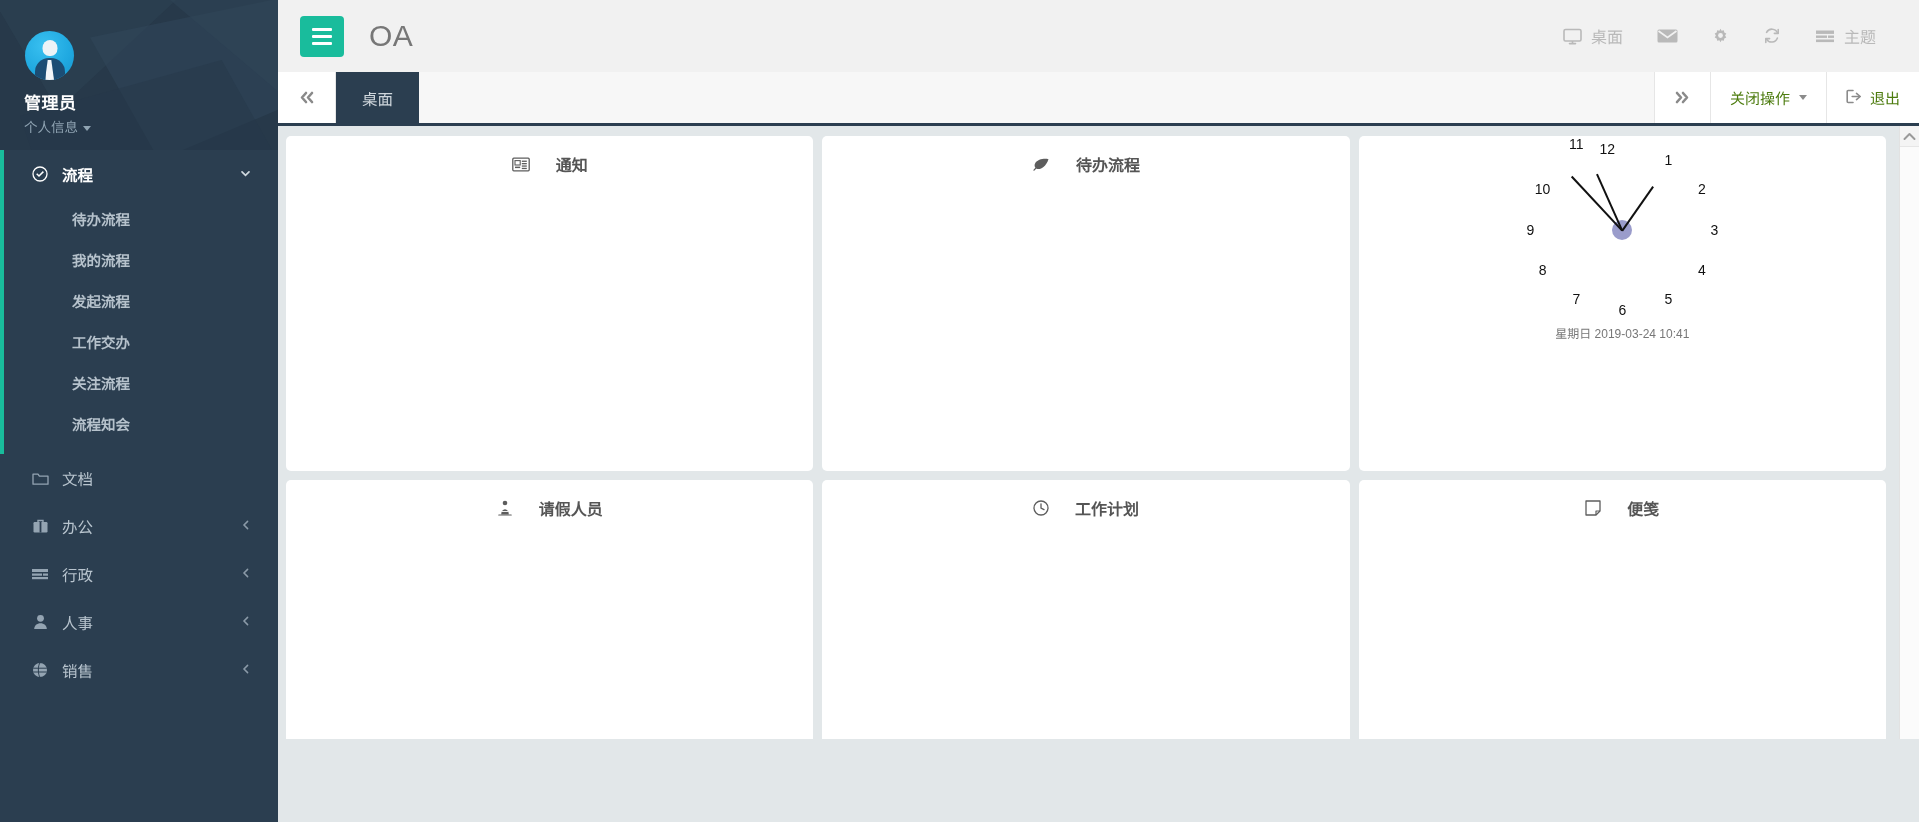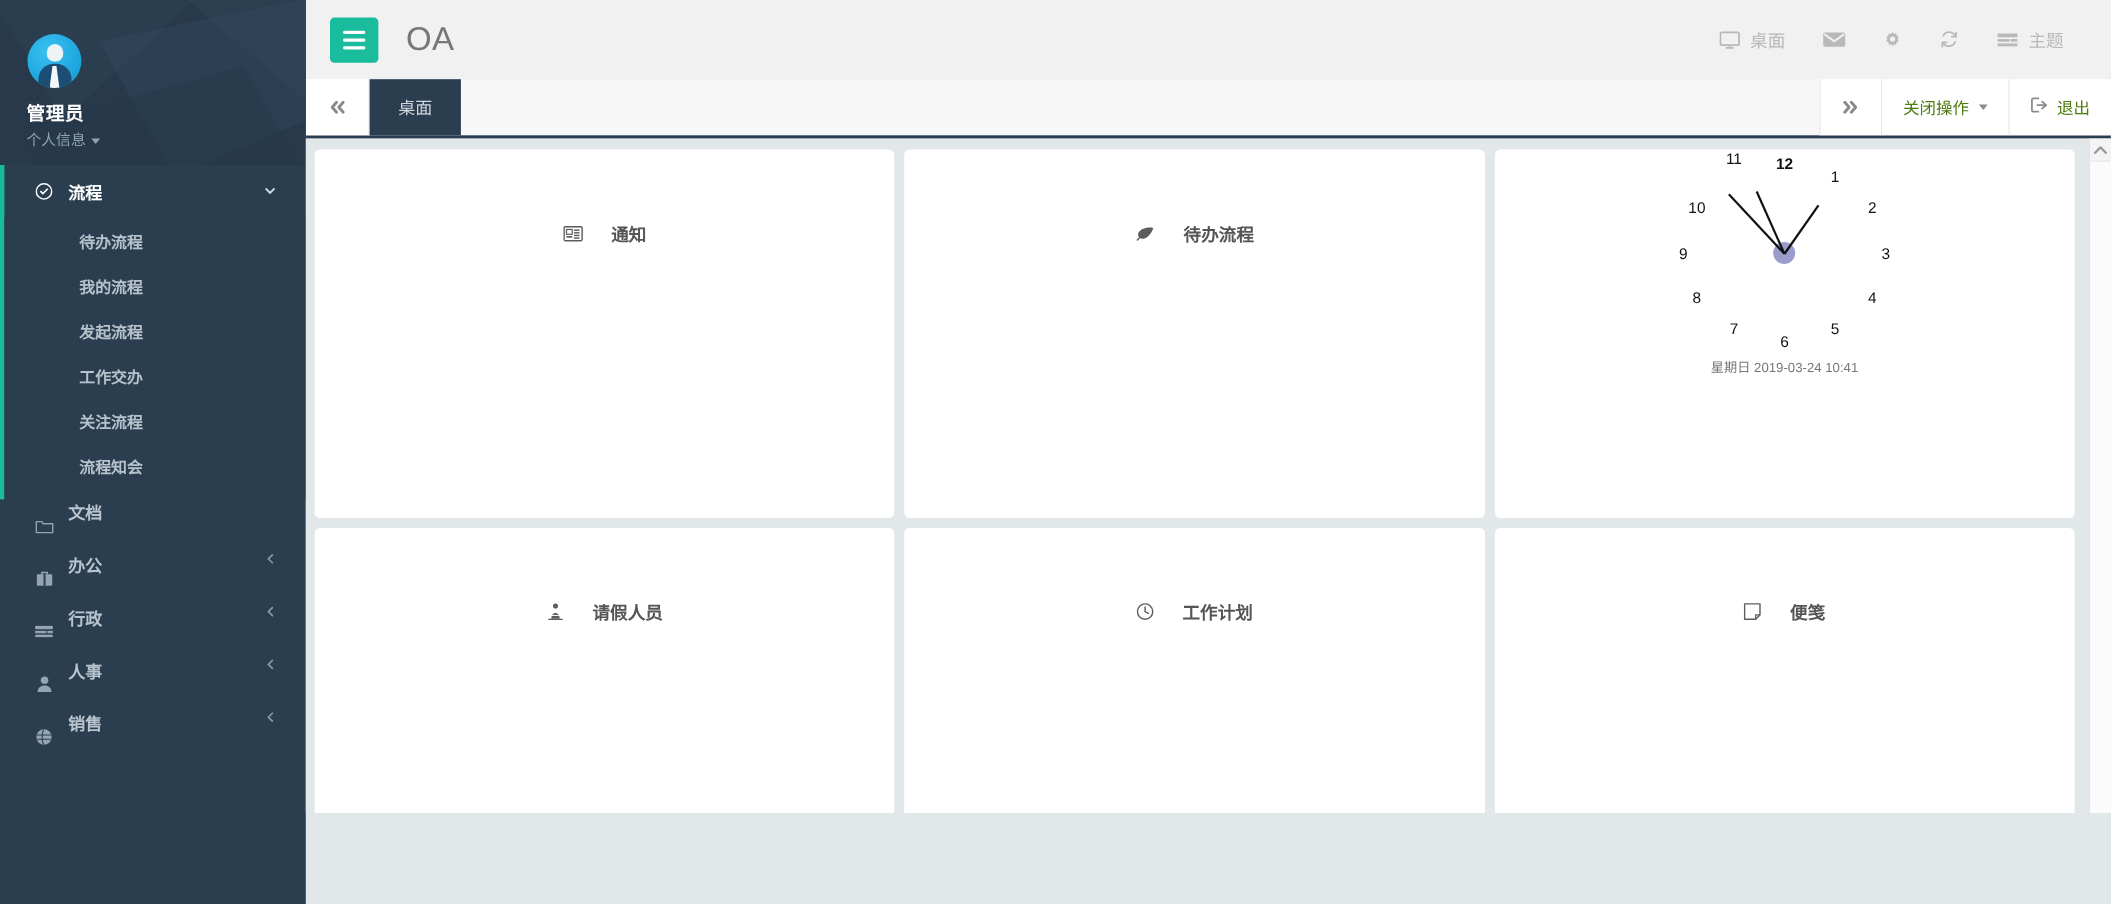--- a/index.html
+++ b/index.html
@@ -88,23 +88,23 @@
   .nav-item {
     display: flex; align-items: center;
     height: 41px; padding-left: 68px;
     color: #b6c2cc; font-size: 14.5px; font-weight: bold;
     cursor: pointer; user-select: none;
   }
 
   .sub { background: #2b3e50; padding-bottom: 10px; }
 
   .nav-plain {
-    display: flex; 
+    display: flex; align-items: center;
     height: 48px; padding: 0 26px 0 30px;
-    color: #b8c4ce; font-size: 15.5px; font-weight: bold;
+    color: #b8c4ce; font-size: 15.5px; font-weight: normal;
     cursor: pointer; user-select: none;
   }
   .nav-plain .ic {
     width: 20px; margin-right: 12px; display: inline-flex;
     align-items: center; justify-content: center; color: #94a4b2;
   }
   .nav-plain .chev { margin-left: auto; color: #8b9aa8; font-size: 12px; line-height: 1; }
 
   
   .main { flex: 1; height: 739px; display: flex; flex-direction: column; min-width: 0; }
@@ -158,21 +158,21 @@
     padding: 10px 33px 0 8px; overflow: hidden;
   }
   .grid { display: flex; flex-wrap: wrap; gap: 9px; }
   .panel {
     background: #ffffff; border-radius: 5px;
     width: calc((100% - 18px) / 3);
     height: 335px; position: relative;
   }
   .panel-head {
     height: 56px; display: flex; align-items: center; justify-content: center;
-    gap: 26px; color: #555555; font-size: 16px; font-weight: bold; margin-top: 48px;
+    gap: 26px; color: #555555; font-size: 16px; font-weight: bold;
   }
   .panel-head .ph-ic { color: #5d5d5d; display: inline-flex; align-items: center; }
   .panel-body { position: absolute; inset: 56px 0 0 0; }
 
   
   .clock-wrap { position: relative; width: 100%; height: 100%; }
   .clock { position: absolute; left: 50%; top: 6px; transform: translateX(-50%);
            width: 230px; height: 175px; }
   .cnum { position: absolute; color: #111; font-size: 14px; line-height: 1;
           transform: translate(-50%, -50%); font-family: "Liberation Sans", sans-serif; }
@@ -468,21 +468,21 @@
                   <div class="cnum" style="left: 194.674px; top: 47.25px;">2</div>
                   <div class="cnum" style="left: 207px; top: 87.5px;">3</div>
                   <div class="cnum" style="left: 194.674px; top: 127.75px;">4</div>
                   <div class="cnum" style="left: 161px; top: 157.215px;">5</div>
                   <div class="cnum" style="left: 115px; top: 168px;">6</div>
                   <div class="cnum" style="left: 69px; top: 157.215px;">7</div>
                   <div class="cnum" style="left: 35.3257px; top: 127.75px;">8</div>
                   <div class="cnum" style="left: 23px; top: 87.5px;">9</div>
                   <div class="cnum" style="left: 35.3257px; top: 47.25px;">10</div>
                   <div class="cnum" style="left: 69px; top: 2px;">11</div>
-                  <div class="cnum" style="left: 115px; top: 7px; font-weight: bold;">12</div>
+                  <div class="cnum" style="left: 100px; top: 7px;">12</div>
                   <div class="hand" style="width: 54px; transform: rotate(-55deg);"></div>
                   <div class="hand" style="width: 62px; transform: rotate(246deg);"></div>
                   <div class="hand" style="width: 74px; transform: rotate(227deg);"></div>
                 </div>
               <div class="clock-date">星期日 2019-03-24 10:41</div>
             </div>
           </div>
         </div>
 
         <div class="panel">

